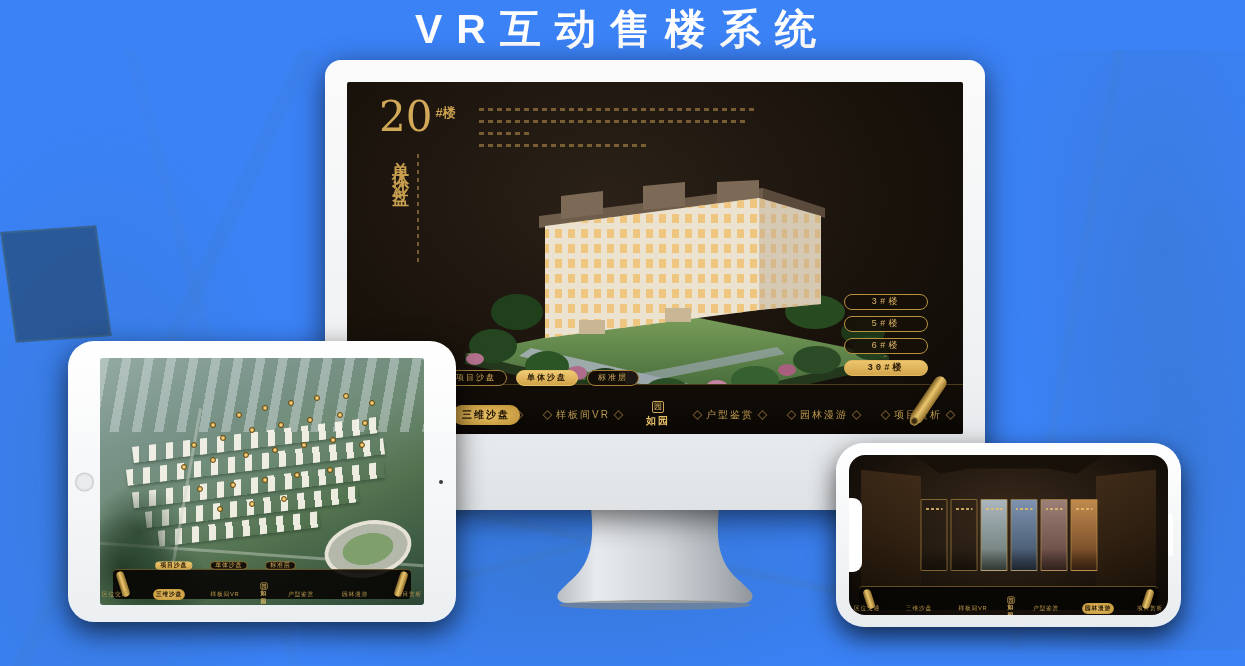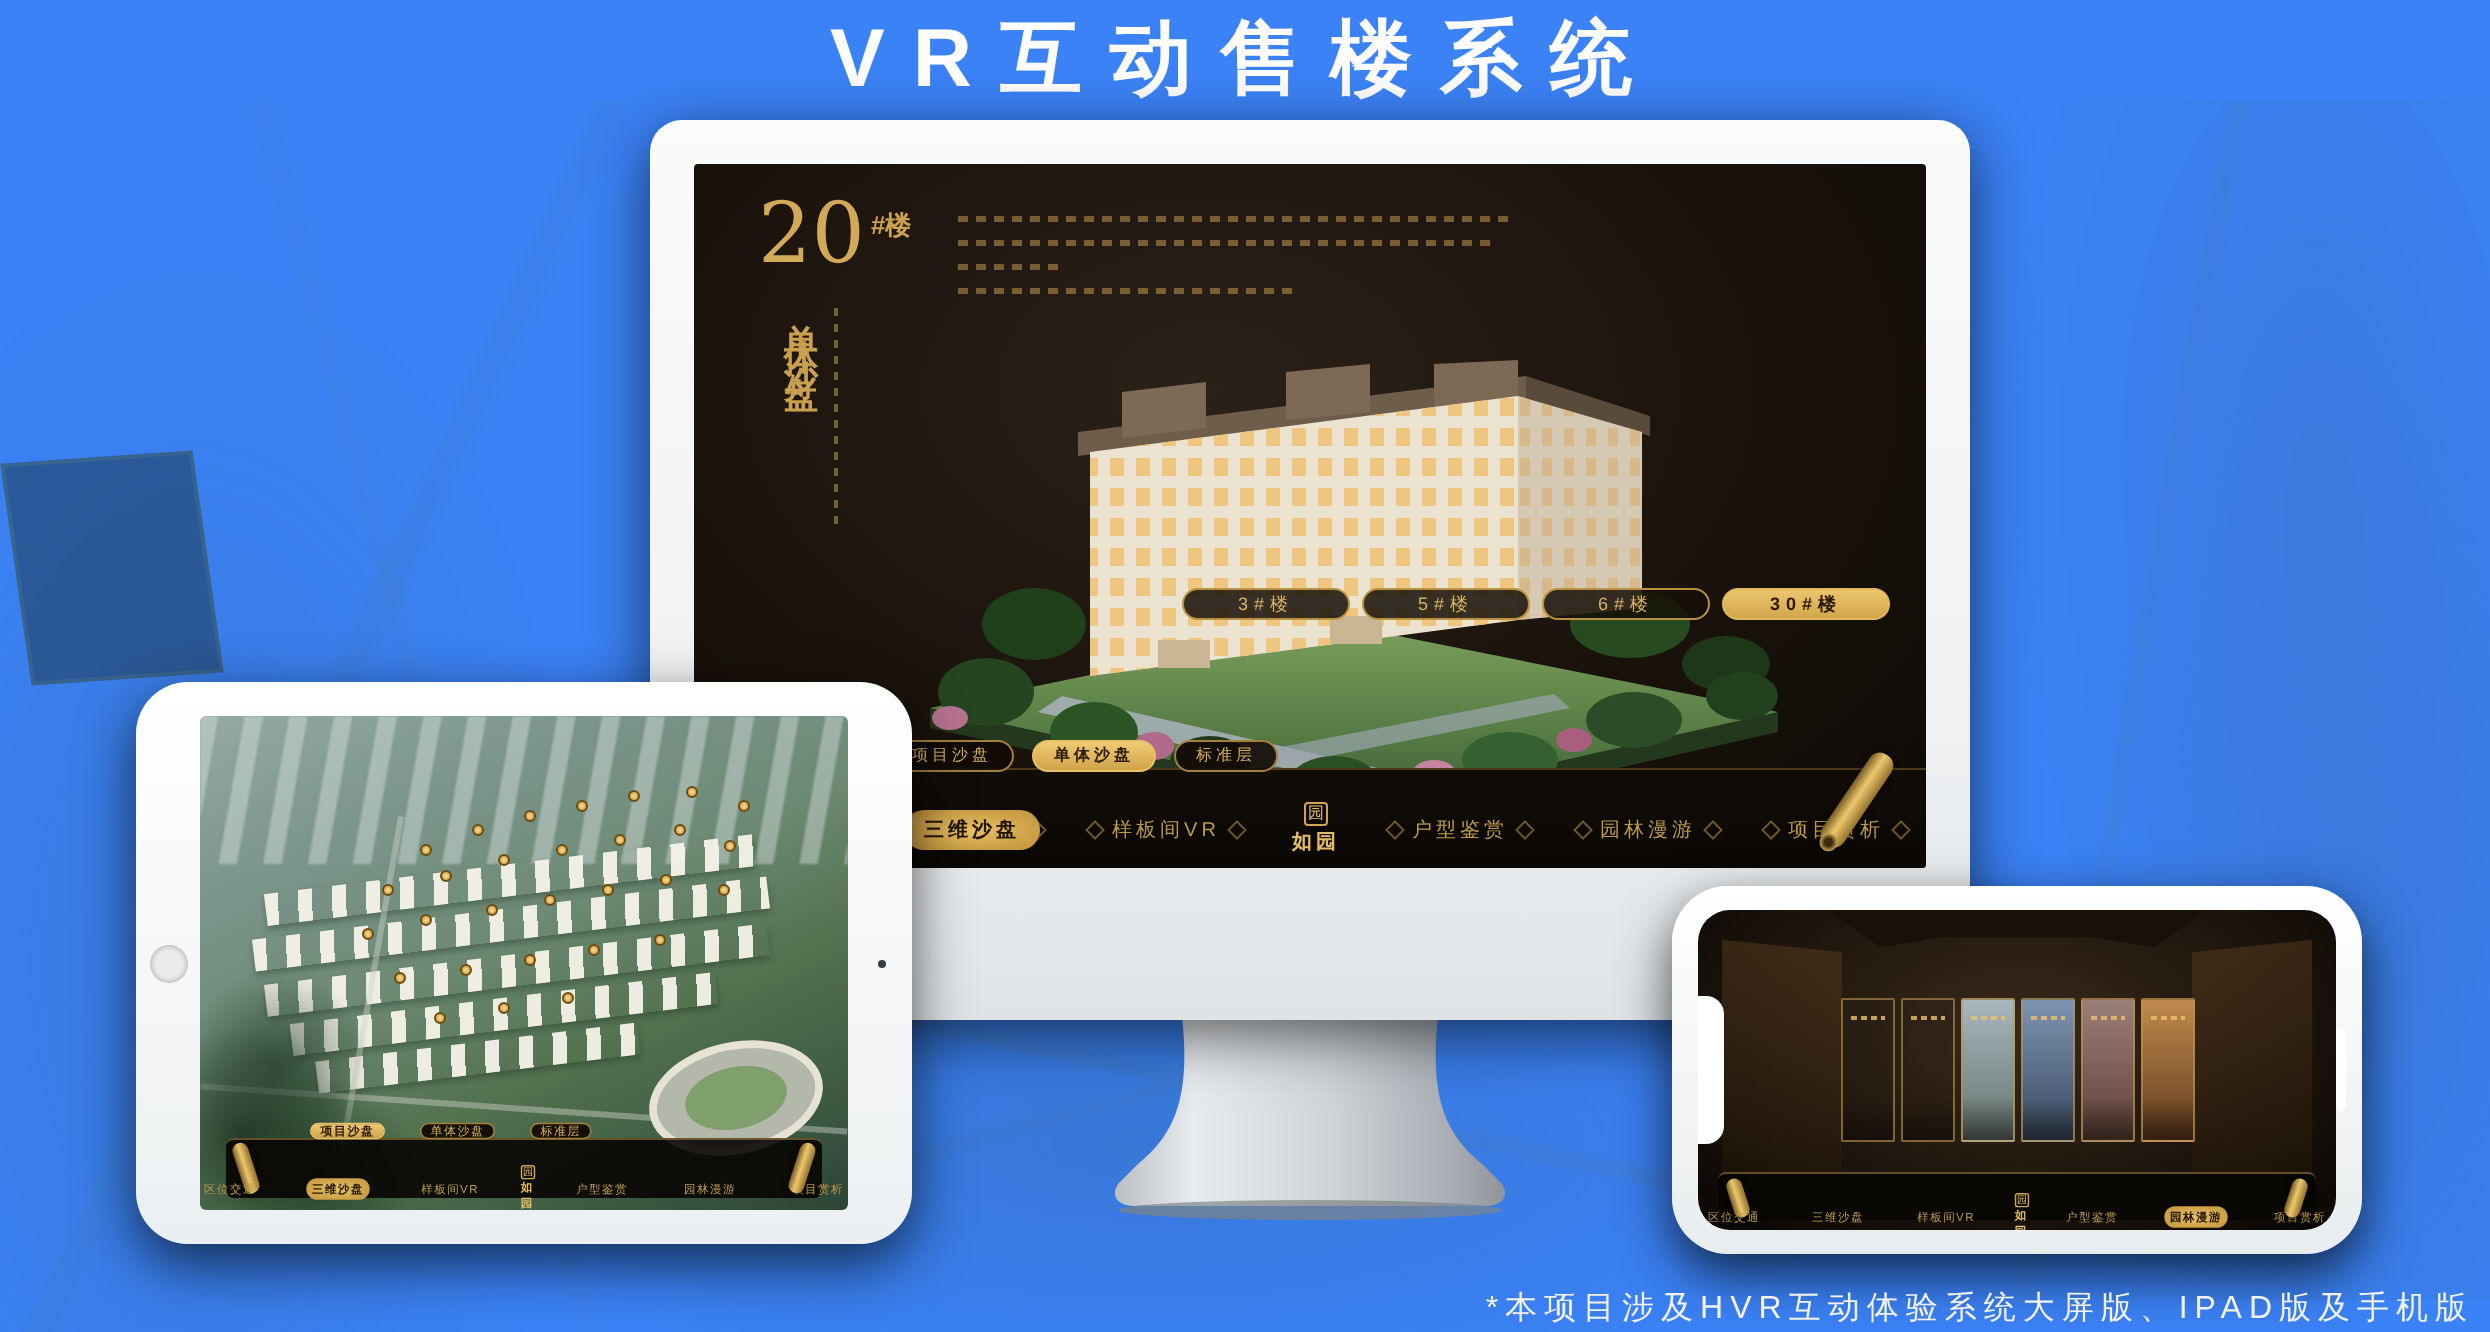--- a/index.html
+++ b/index.html
@@ -53,21 +53,21 @@
   .hero-vdash{width:2px;height:110px;margin:6px 0 0 5px;
     background:repeating-linear-gradient(180deg,rgba(190,150,80,.55) 0 4px,transparent 4px 8px);}
   .desc{position:absolute;left:132px;top:26px;}
   .desc-line{height:3px;margin-bottom:9px;
     background:repeating-linear-gradient(90deg,rgba(205,160,85,.5) 0 5px,transparent 5px 9px);}
 
   
   .scene{position:absolute;left:108px;top:72px;}
 
   
-  .floor-btns{position:absolute;right:18px;top:212px;display:flex;flex-direction:row;gap:6px;}
+  .floor-btns{position:absolute;right:35px;top:212px;display:flex;flex-direction:column;gap:6px;font-family:Liberation Mono, monospace;}
   .floor-btn{width:84px;height:16px;border:1px solid #b9913f;border-radius:9px;
     background:rgba(22,15,8,.85);color:#d9b263;font-size:9px;letter-spacing:3px;
     display:flex;align-items:center;justify-content:center;line-height:1;}
   .floor-btn.sel{background:linear-gradient(180deg,#ecc56d,#d3a64c);color:#2a1b06;font-weight:bold;border-color:#e2b85e;}
 
   
   .navbar{position:absolute;left:0;bottom:0;width:100%;height:50px;
     background:linear-gradient(180deg,#120d07,#0a0704);border-top:1px solid rgba(160,125,55,.45);}
   .tabs-row{position:absolute;left:98px;top:-15px;display:flex;gap:9px;}
   .tab{height:16px;padding:0 10px;border:1px solid #a5803a;border-radius:8px;
@@ -393,14 +393,13 @@
           <div class="mini-item sel">园林漫游</div>
           <div class="mini-item">项目赏析</div>
         </div>
         <div class="scroll mini-scroll r"></div>
       </div>
     </div>
     <div class="phone-notch"></div>
     <div class="home-indicator"></div>
   </div>
 
-  <div class="footnote">*本项目涉及HVR互动体验系统大屏版、IPAD版及手机版</div>
 </div>
 
 </body></html>

